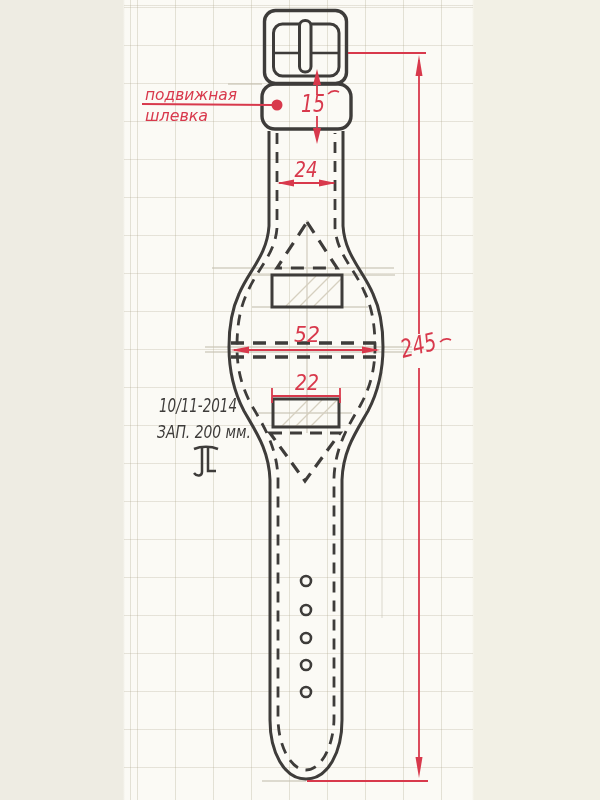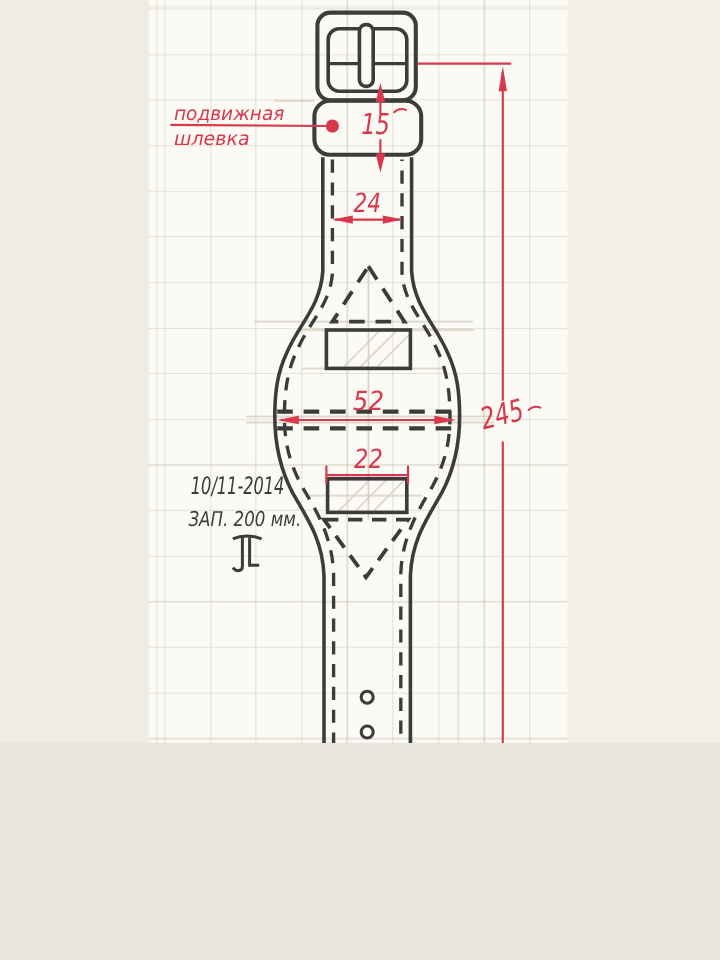--- a/index.html
+++ b/index.html
@@ -1,17 +1,17 @@
 <!DOCTYPE html>
 <html><head>
 <meta charset="utf-8">
 <style>
   html,body { margin:0; padding:0; background:#e8e6dc; }
   .paper {
-    position:relative; width:600px; height:619px; overflow:hidden;
+    position:relative; width:600px; height:800px; overflow:hidden;
     font-family:"DejaVu Sans", sans-serif;
     background:linear-gradient(to right,
       #eeece3 0px, #eeece3 123px,
       #fbfaf5 125px, #fbfaf5 472px,
       #f2f0e5 474px, #f2f0e5 600px);
   }
   .gridlayer {
     position:absolute; left:124px; top:0; width:349px; height:800px;
     background-image:
       repeating-linear-gradient(to right, rgba(172,165,138,.30) 0px, rgba(172,165,138,.30) 1px, transparent 1px, transparent 38px),

